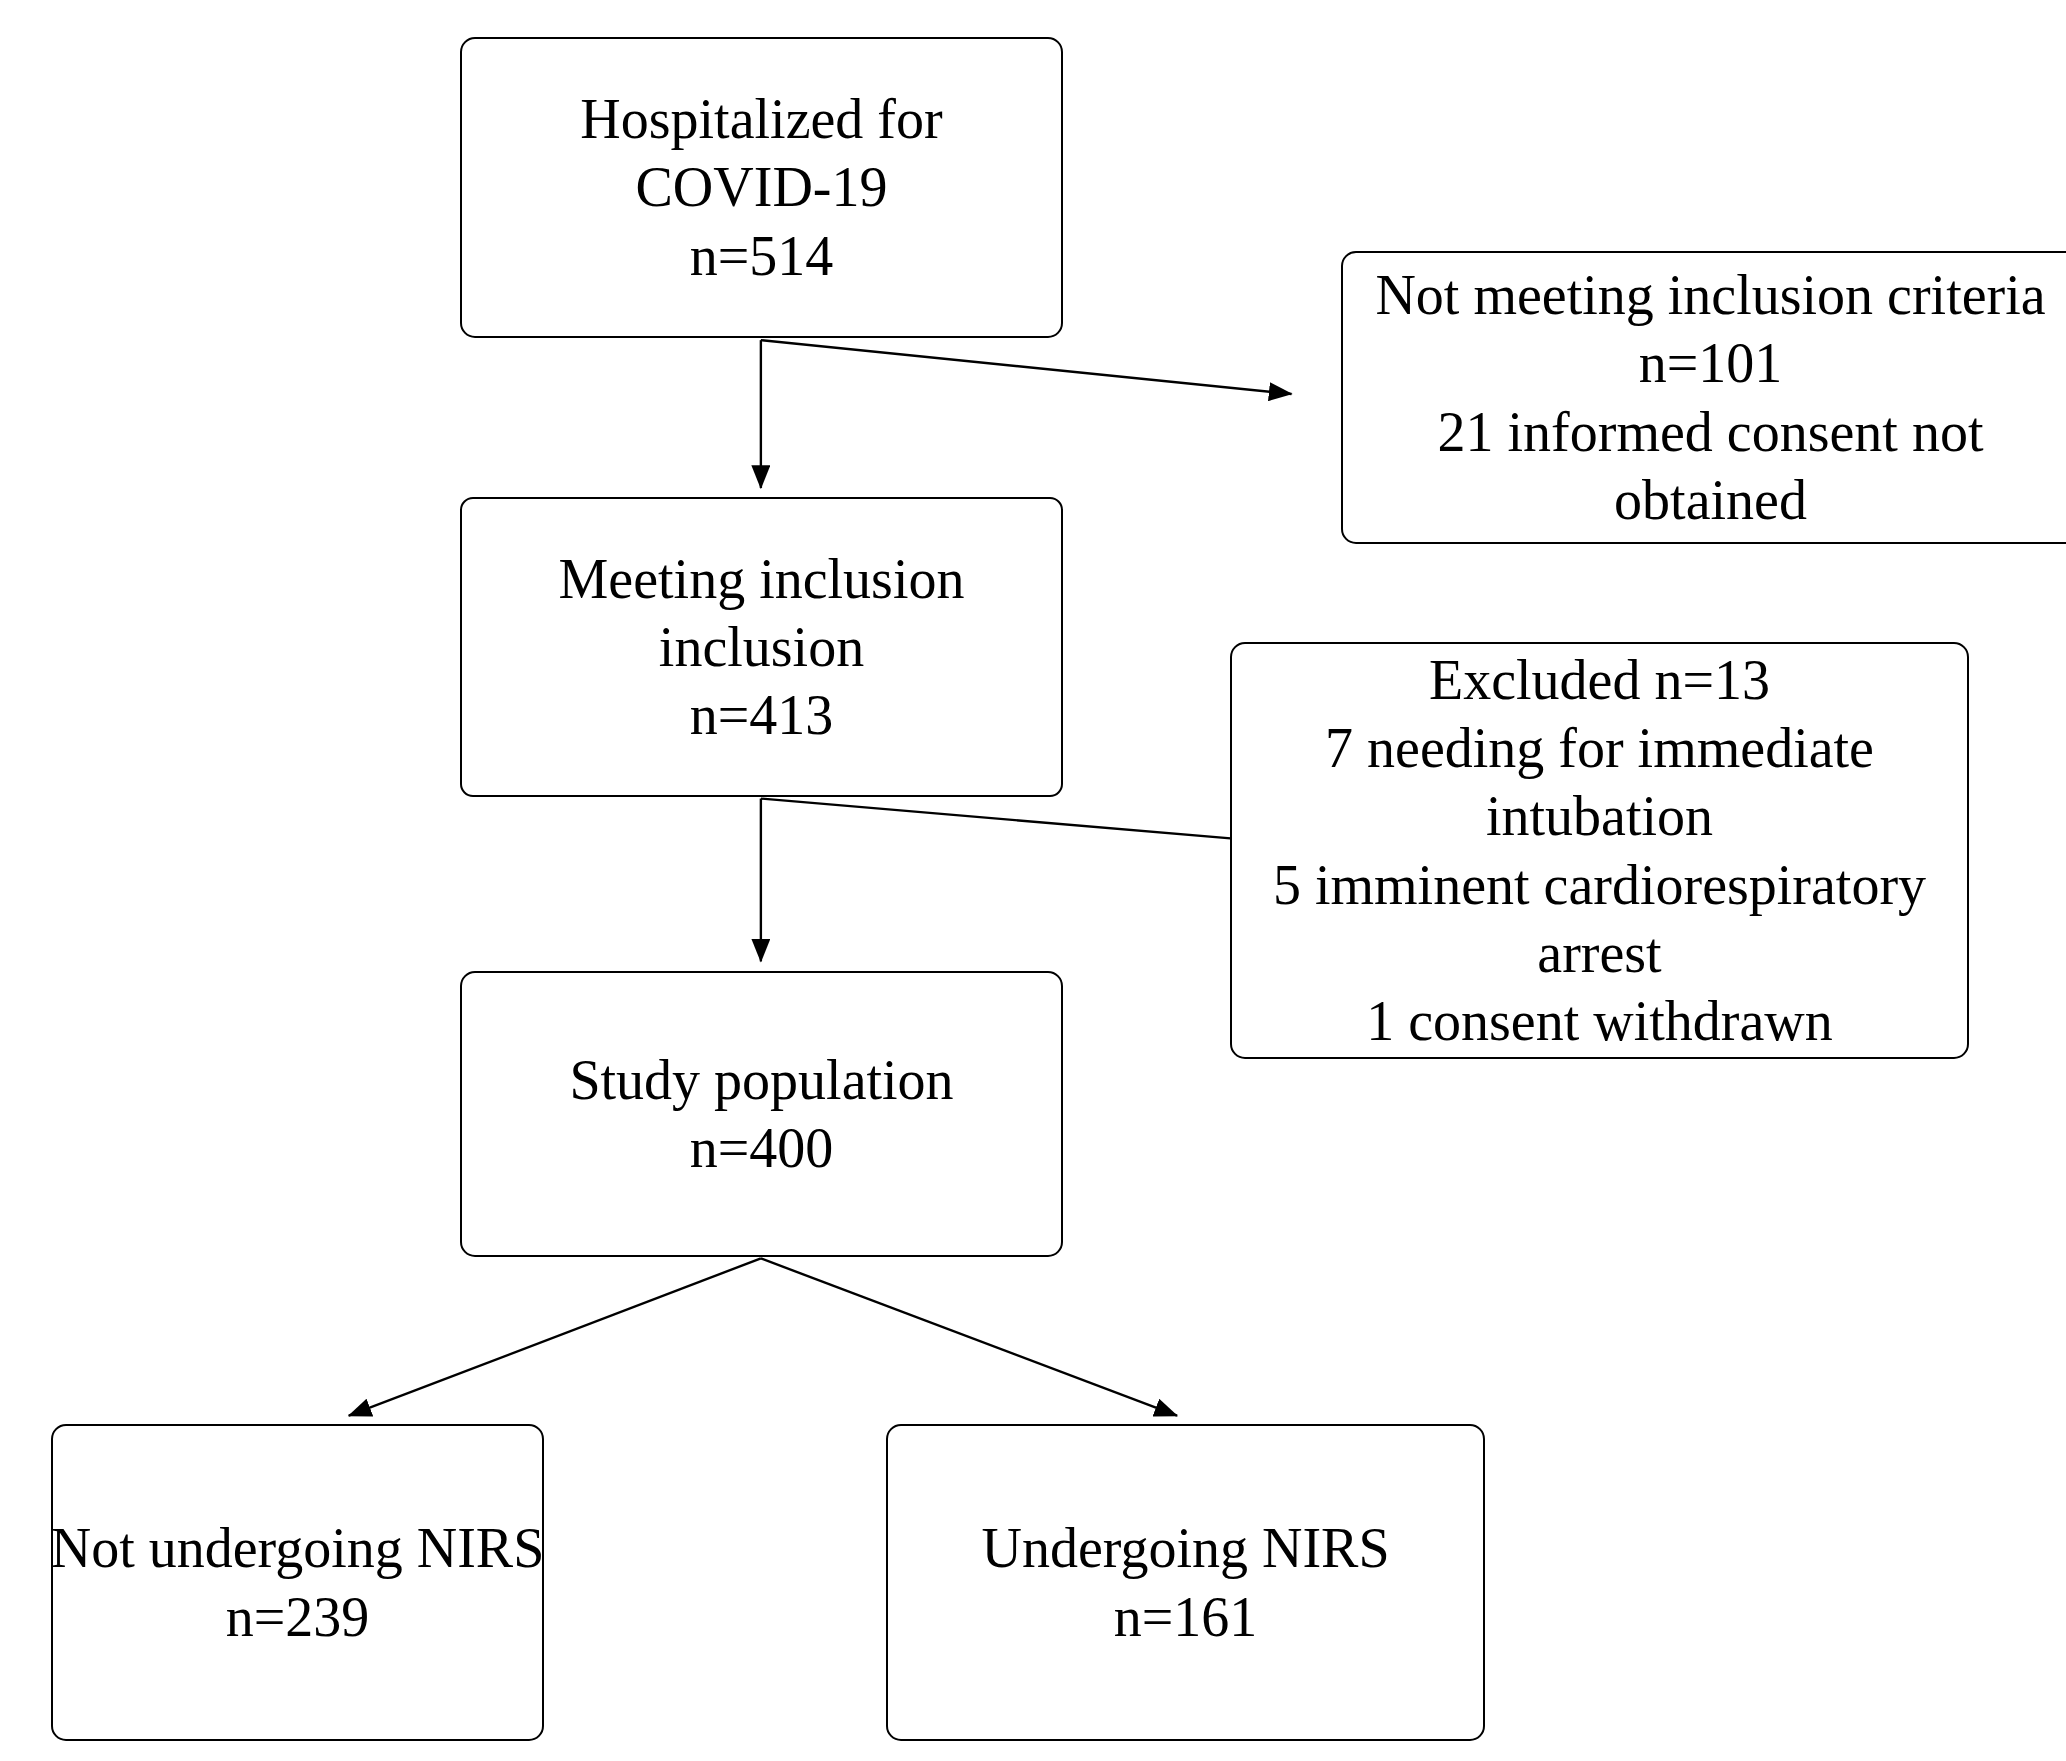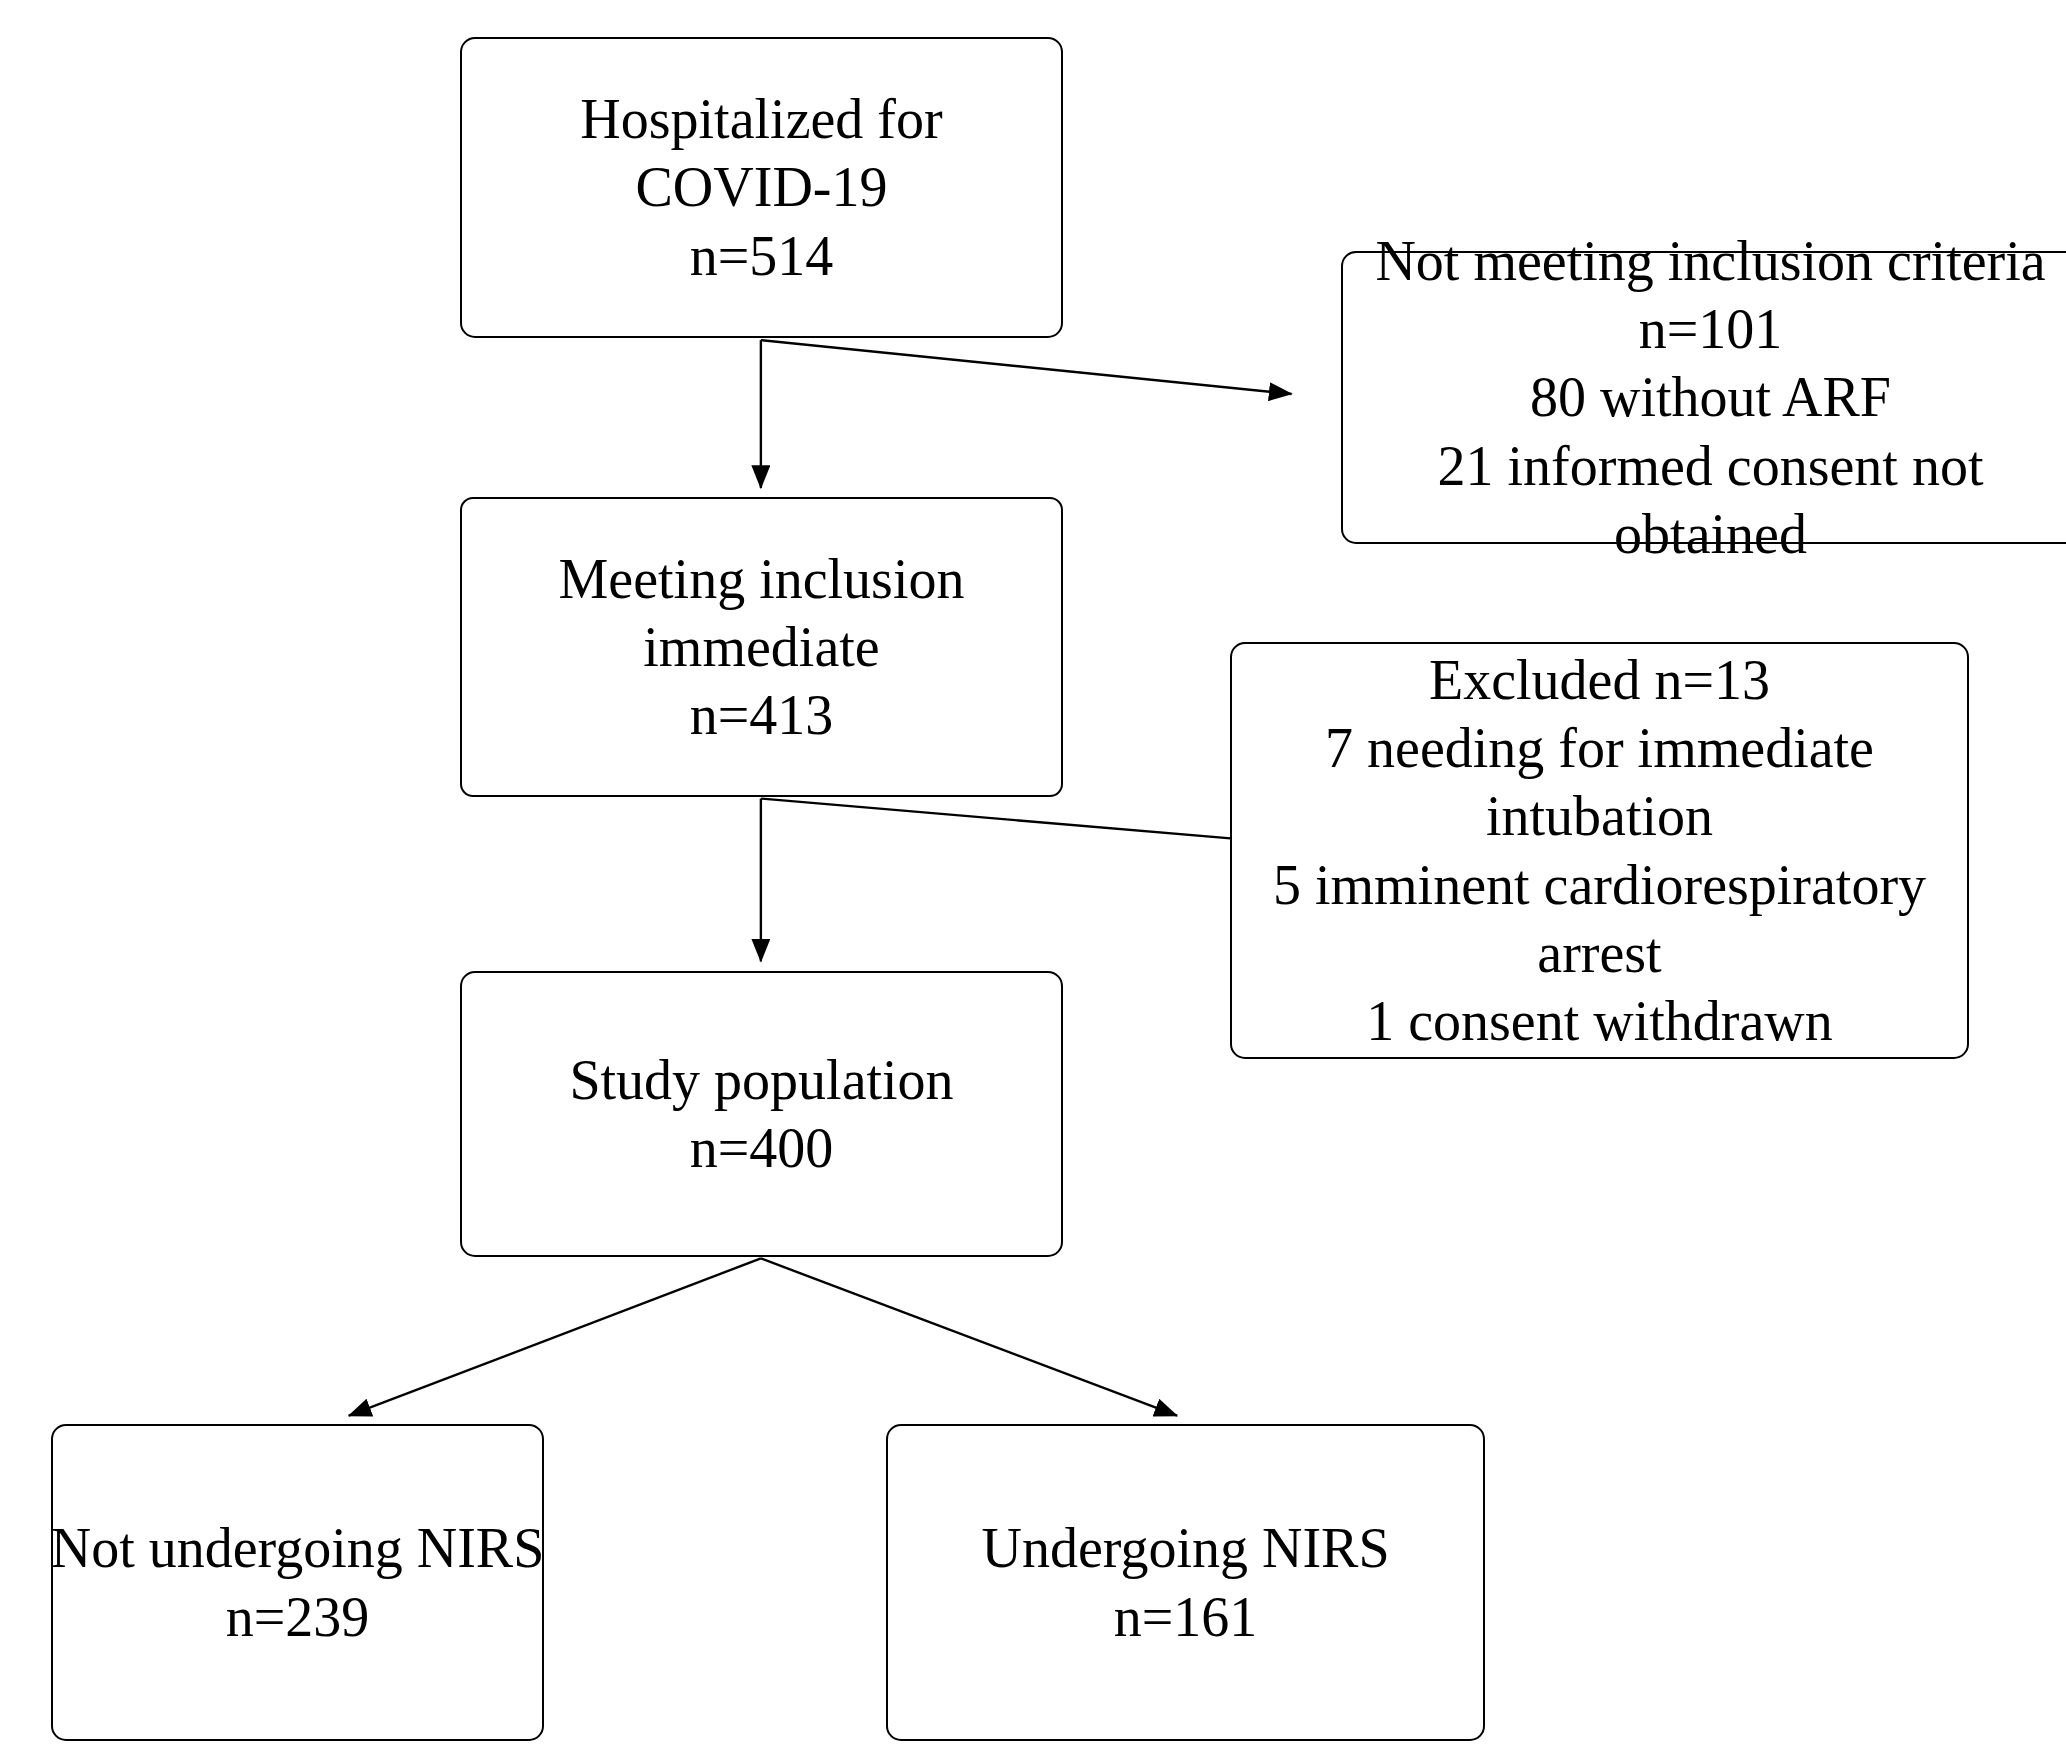--- a/index.html
+++ b/index.html
@@ -76,28 +76,27 @@
 
   <div class="box node-hospitalized">
     <div class="tline">Hospitalized for</div>
     <div class="tline">COVID-19</div>
     <div class="tline">n=514</div>
   </div>
 
   <div class="box node-not-meeting">
     <div class="tline">Not meeting inclusion criteria</div>
     <div class="tline">n=101</div>
-    <div class="tline">80 without ARF</div>
     <div class="tline">21 informed consent not</div>
     <div class="tline">obtained</div>
   </div>
 
   <div class="box node-meeting">
     <div class="tline">Meeting inclusion</div>
-    <div class="tline">immediate</div>
+    <div class="tline">inclusion</div>
     <div class="tline">n=413</div>
   </div>
 
   <div class="box node-excluded">
     <div class="tline">Excluded n=13</div>
     <div class="tline">7 needing for immediate</div>
     <div class="tline">intubation</div>
     <div class="tline">5 imminent cardiorespiratory</div>
     <div class="tline">arrest</div>
     <div class="tline">1 consent withdrawn</div>

